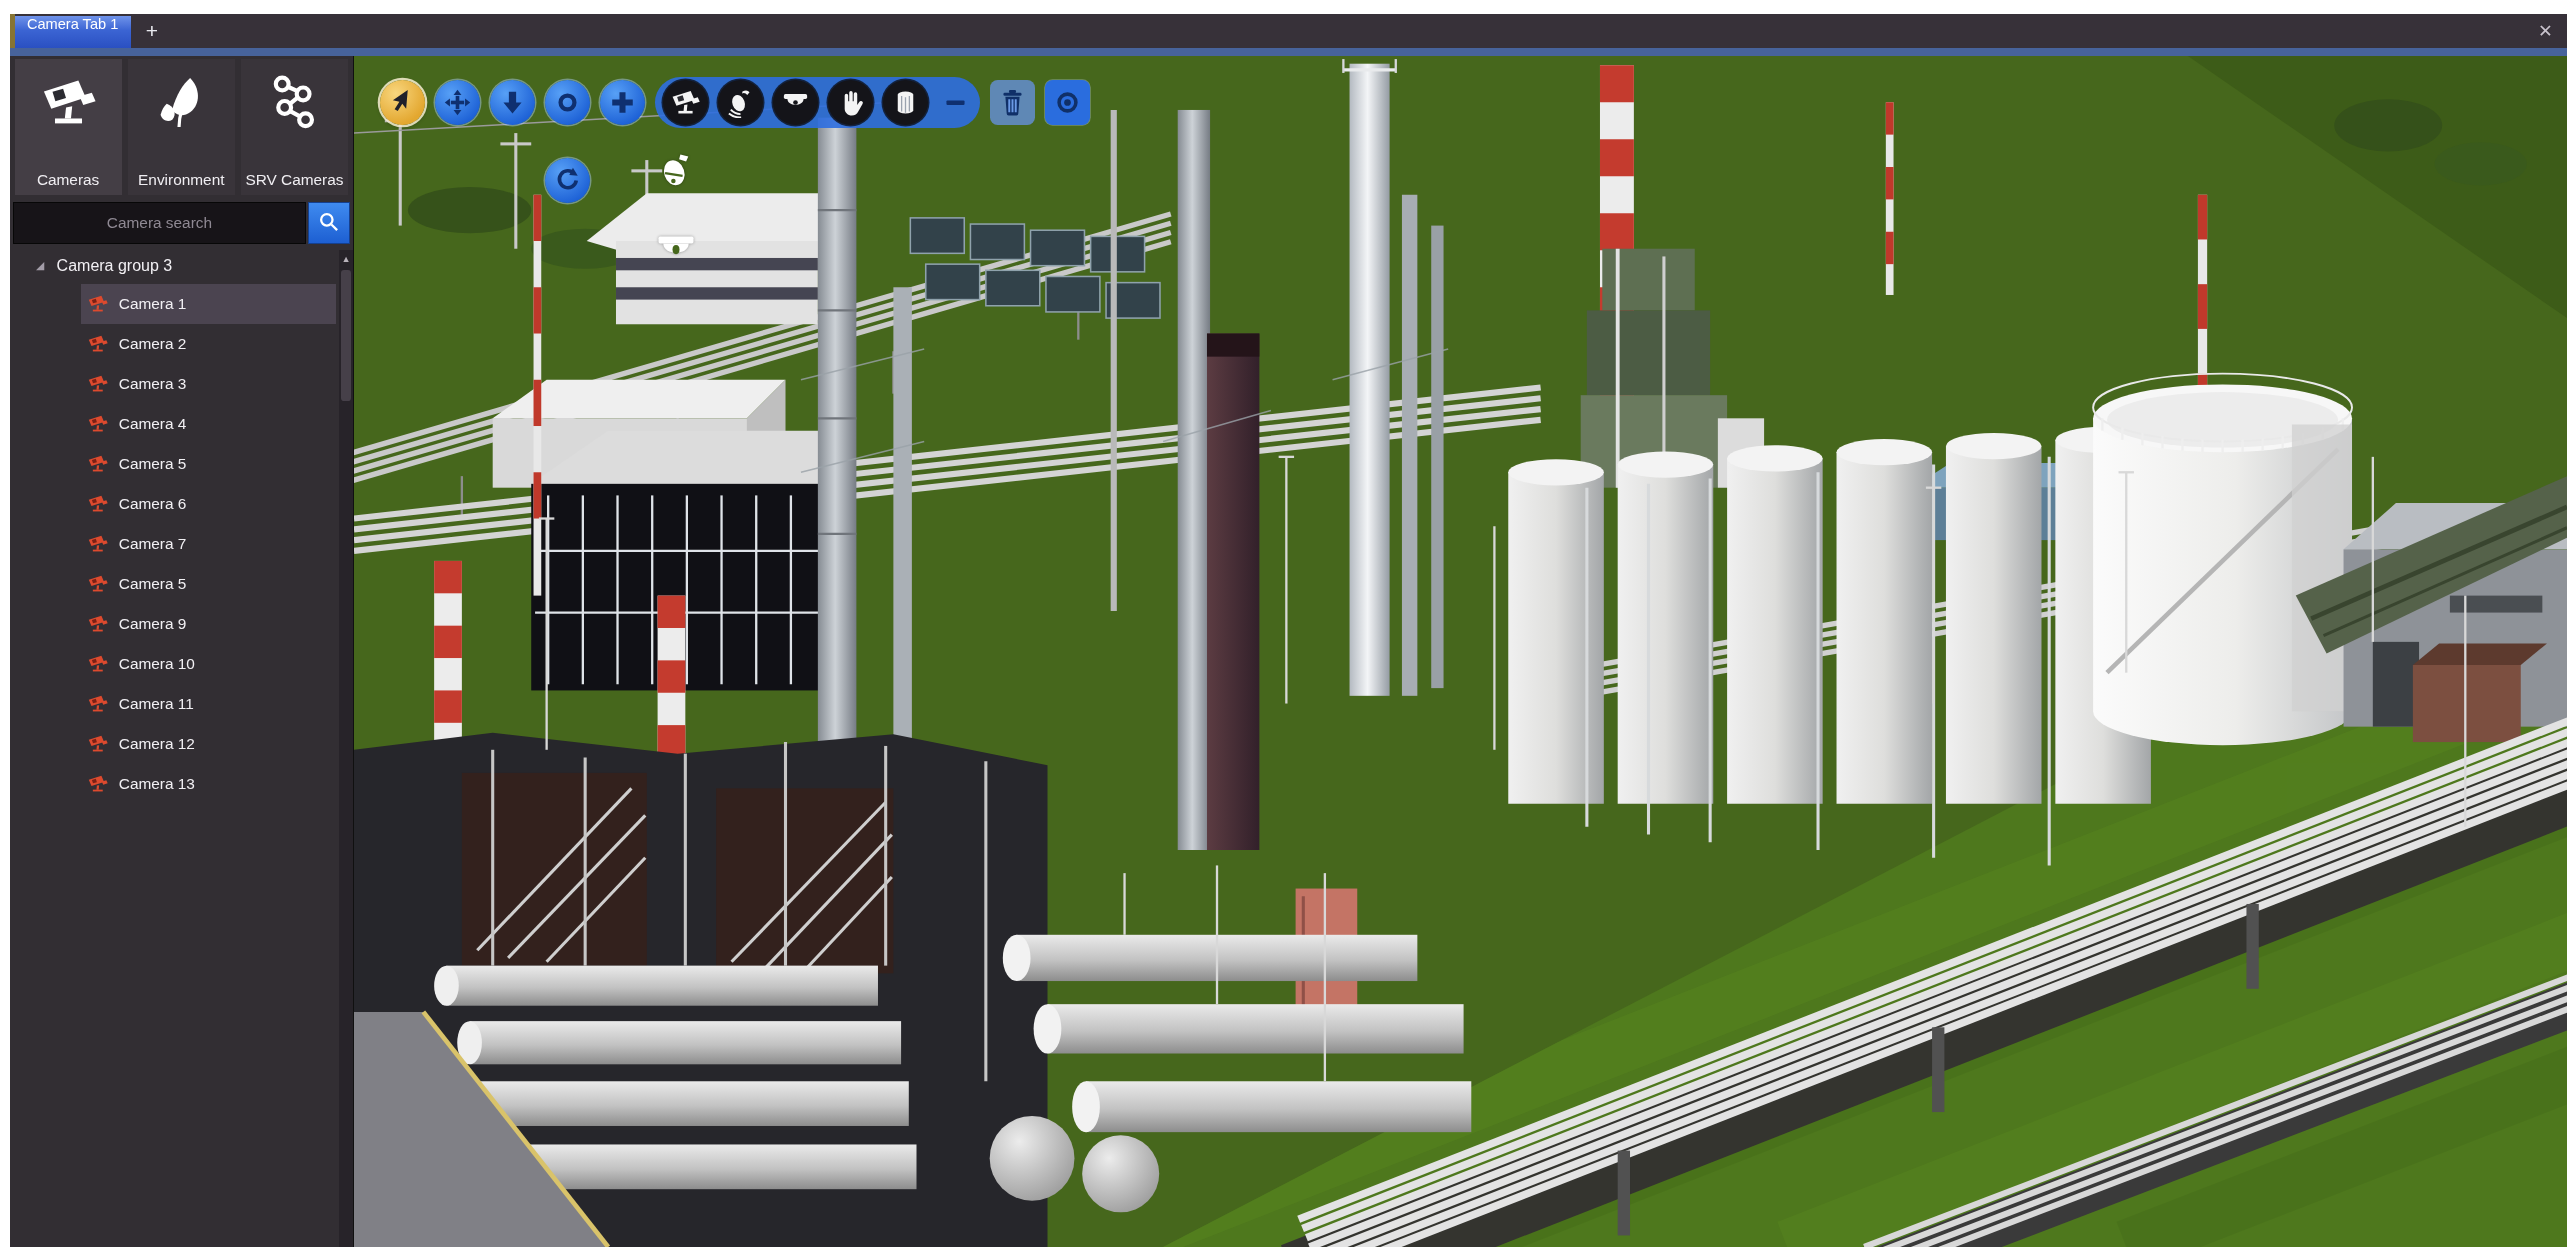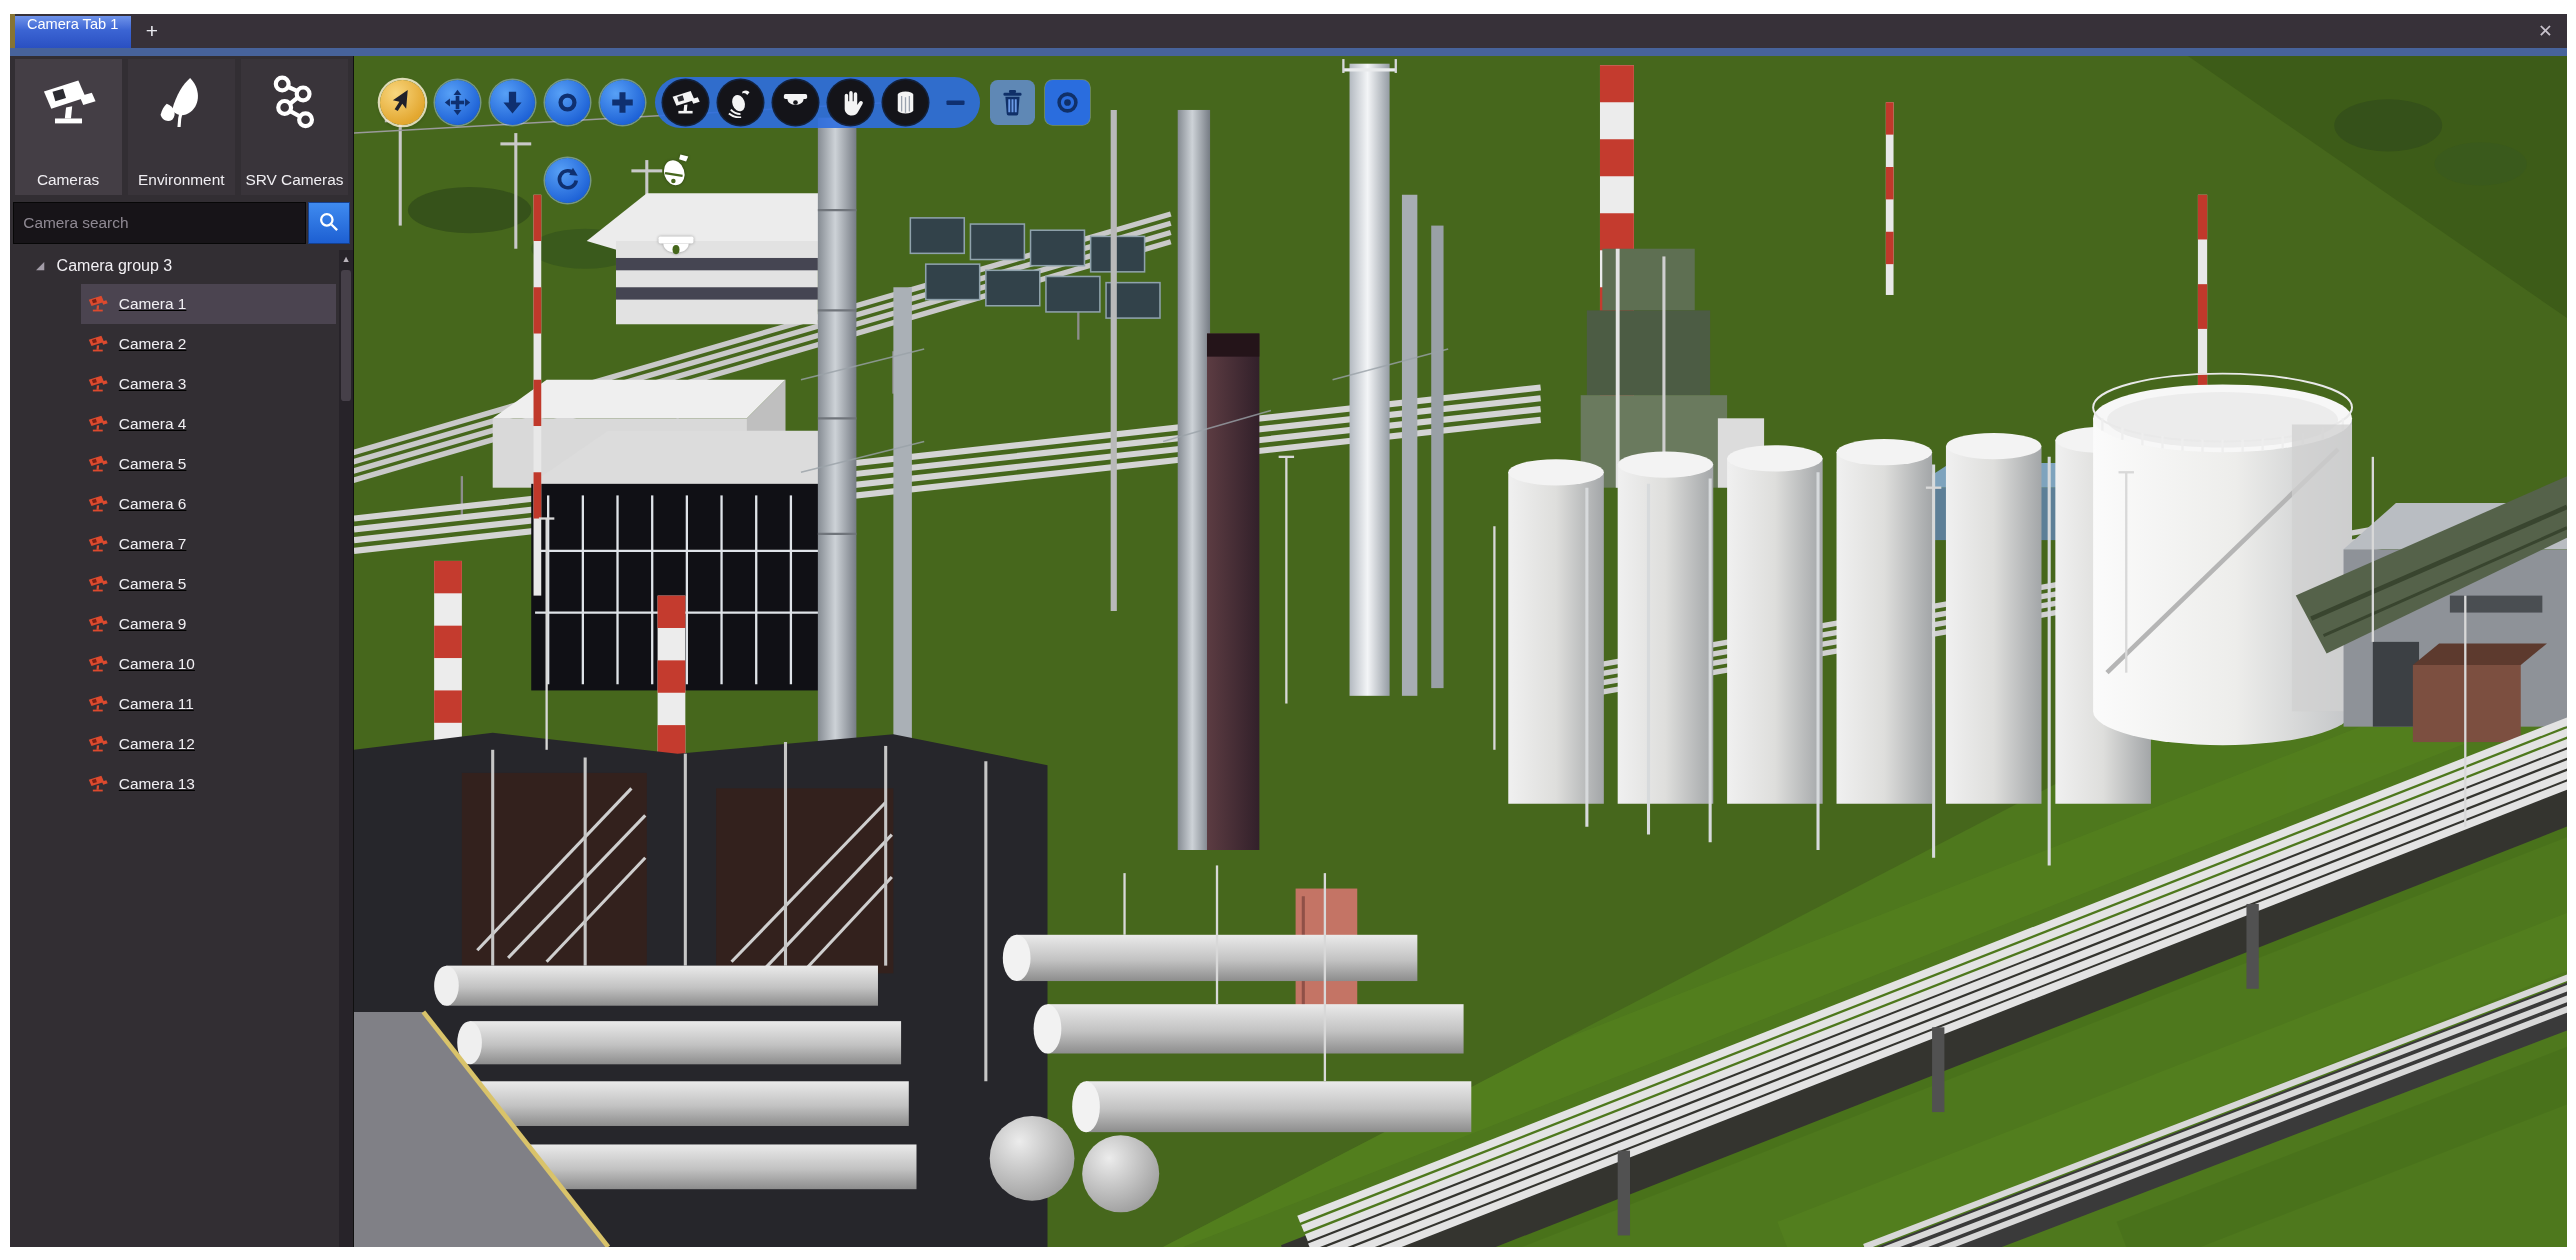--- a/index.html
+++ b/index.html
@@ -21,29 +21,29 @@
   
   .sidebar{position:absolute;left:0;top:42px;width:343px;bottom:0;background:#322e33;}
   .panels{position:absolute;left:4.6px;top:3.1px;display:flex;gap:6.2px;}
   .panel-btn{width:107px;height:136px;background:#39343a;display:flex;flex-direction:column;align-items:center;gap:25px;}
   .panel-btn.active{background:#443e45;}
   .panel-icon{flex:1;display:flex;align-items:center;justify-content:center;color:#ffffff;}
   .panel-icon svg{width:59px;height:59px;}
   .panel-label{font-size:15.4px;color:#f0eef2;padding-bottom:6.2px;white-space:nowrap;}
   .search-row{position:absolute;left:3.1px;top:146px;width:337px;height:42px;display:flex;gap:2.3px;}
   .search-input{flex:1;min-width:0;background:#171418;border:0.8px solid #070707;color:#cfc9d1;
-    font-size:15.4px;padding:0 9.2px;font-family:"Liberation Sans",sans-serif;outline:none;}
+    font-size:15.4px;padding:0 9.2px;font-family:"Liberation Sans",sans-serif;outline:none;text-align:center;}
   .search-input::placeholder{color:#8f8993;}
   .search-btn{width:42px;height:42px;background:linear-gradient(180deg,#3f8bf0,#1d5fd2);
     display:flex;align-items:center;justify-content:center;color:#fff;border:0.8px solid #15408f;box-sizing:border-box;}
   .search-btn svg{width:26px;height:26px;}
   .tree{position:absolute;left:0;top:194px;right:14px;bottom:0;overflow:hidden;}
   .group-row{height:31px;display:flex;align-items:center;padding-left:26px;gap:12.3px;color:#f2f0f4;font-size:16px;}
   .expander{color:#a39da8;font-size:10.8px;line-height:1;}
-  .camera-list{margin-top:3.1px;text-decoration:underline;}
+  .camera-list{margin-top:3.1px;}
   .camera-row{height:40px;display:flex;align-items:center;margin-left:71px;margin-right:3.1px;
     padding-left:6.2px;gap:10px;font-size:15.4px;color:#f2f0f4;}
   .camera-row.selected{background:#4b4450;}
   .cam-ico{width:21.6px;height:21.6px;color:#dd4a2e;display:flex;align-items:center;justify-content:center;}
   .cam-ico svg{width:21.6px;height:21.6px;}
   .scrollbar{position:absolute;right:0;top:194px;width:14px;bottom:0;background:#272329;}
   .scroll-arrow{height:18.5px;display:flex;align-items:center;justify-content:center;color:#b9b3bb;font-size:9.2px;}
   .scroll-thumb{position:absolute;left:2.3px;right:2.3px;top:20px;height:131px;background:#464049;border-radius:3.1px;}
 
   

